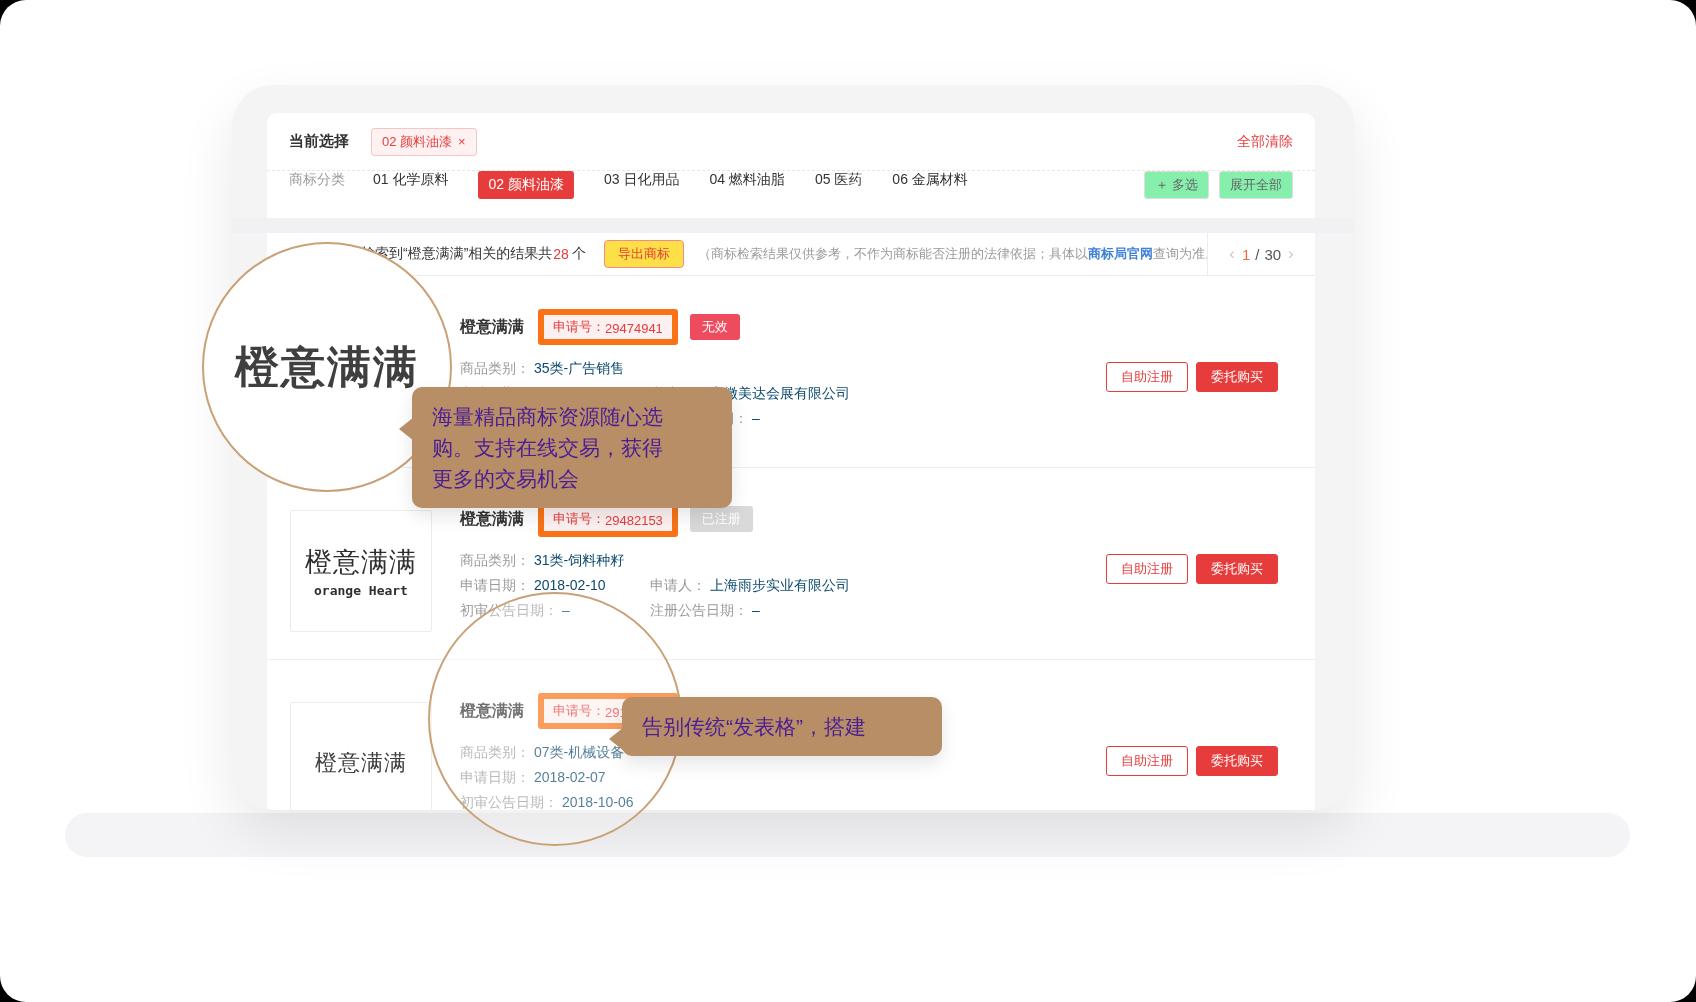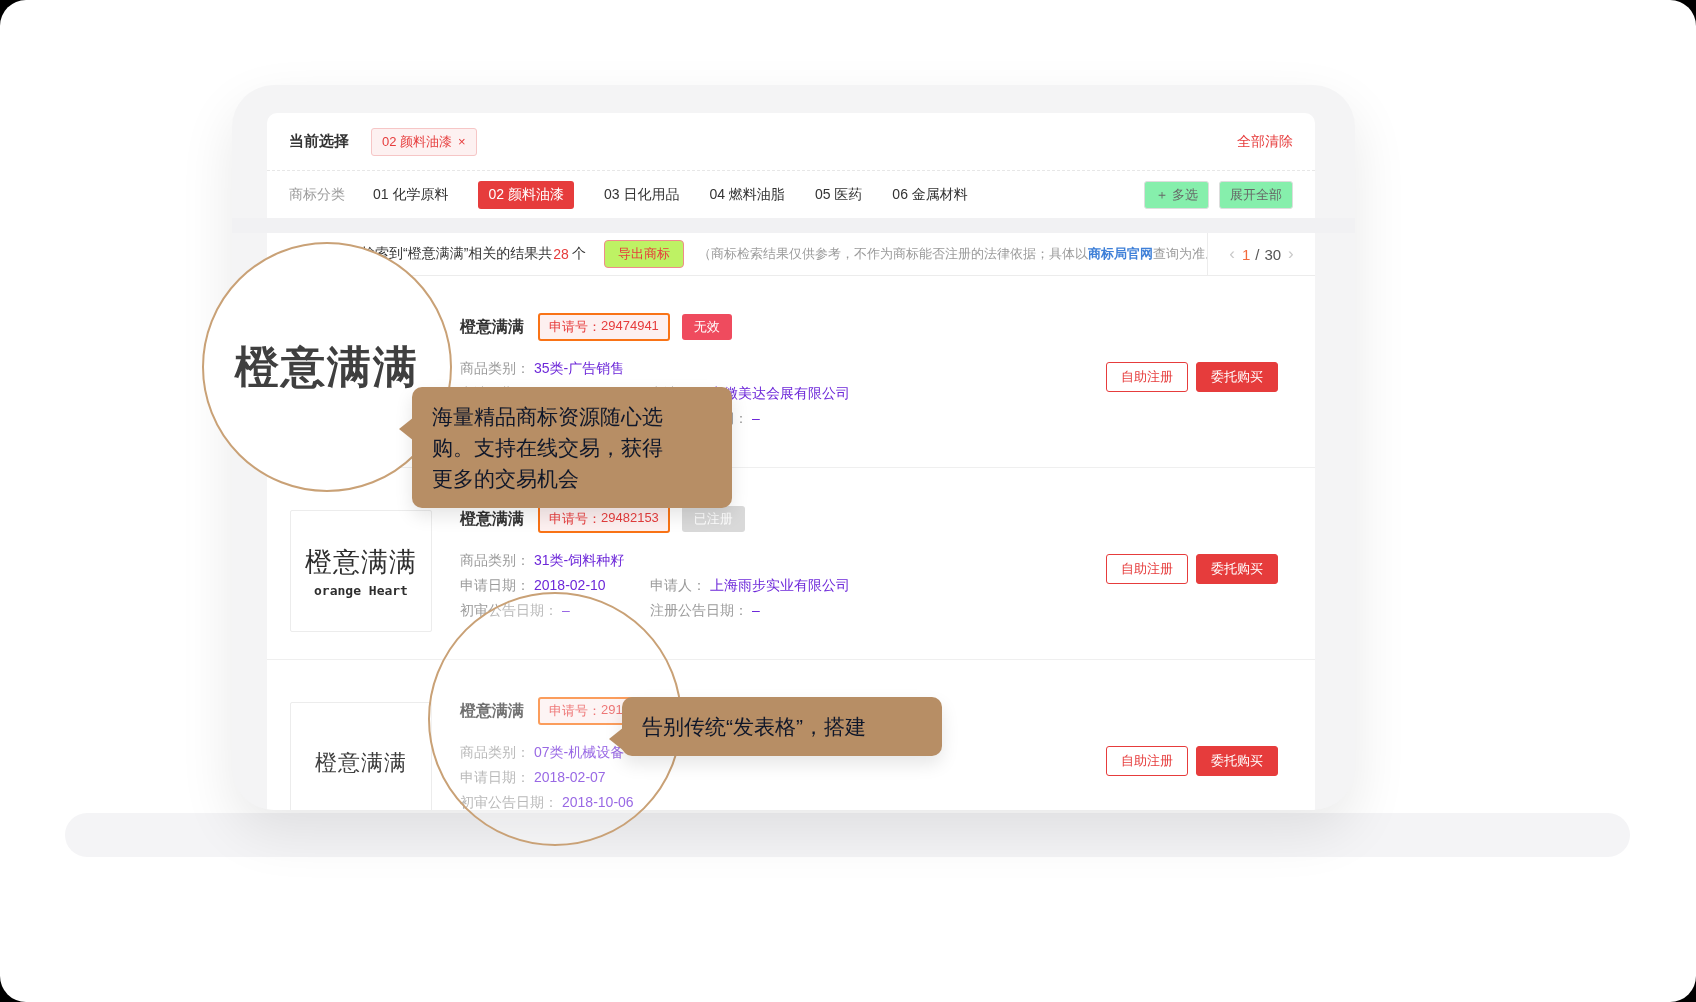--- a/index.html
+++ b/index.html
@@ -15,80 +15,80 @@
           padding:28px 40px 0 35px;box-sizing:border-box;}
 
   
   .topcard{background:#fff;border-radius:10px 10px 0 0;}
   .filter-row{height:57px;display:flex;align-items:center;padding:0 22px;border-bottom:1px dashed #e7e7e7;}
   .filter-label{font-size:15px;font-weight:bold;color:#333;}
   .filter-tag{margin-left:22px;display:inline-flex;align-items:center;background:#fdf1f1;border:1px solid #f6c6c6;
               color:#e63c3c;font-size:13px;padding:4px 10px;border-radius:3px;cursor:pointer;}
   .filter-tag .x{margin-left:6px;font-size:13px;}
   .clear-all{margin-left:auto;color:#e63c3c;font-size:14px;cursor:pointer;}
-  .cat-row{height:47px;display:flex;align-items:center;padding:0 22px;font-size:14px;}
+  .cat-row{height:47px;display:flex;align-items:flex-start;padding:0 22px;font-size:14px;}
   .cat-label{color:#9b9b9b;margin-right:28px;}
   .cat-item{margin-right:30px;color:#333;cursor:pointer;white-space:nowrap;}
   .cat-item.active{background:#e63c3c;color:#fff;padding:5px 10px;border-radius:3px;}
   .ghost-btn{font-family:inherit;background:#86efac;border:1px solid #ddd;border-radius:3px;color:#666;font-size:13px;
              padding:4px 10px;margin-left:10px;cursor:pointer;white-space:nowrap;}
   .cat-spacer{flex:1;}
 
   .band{height:15px;background:#f1f1f3;margin:0 -40px 0 -35px;}
 
   
   .results{background:#fff;border-radius:0 0 0 0;}
   .res-header{height:42px;display:flex;align-items:stretch;border-bottom:1px solid #ececec;}
   .summary{flex:1;display:flex;align-items:center;padding-left:24px;font-size:14px;color:#333;white-space:nowrap;overflow:hidden;}
   .summary .red{color:#e63c3c;margin:0 3px 0 1px;}
-  .export{font-family:inherit;margin-left:18px;background:#bef264;border:1px solid #ef8b8b;color:#e63c3c;font-size:13px;
+  .export{font-family:inherit;margin-left:18px;background:#fde047;border:1px solid #ef8b8b;color:#e63c3c;font-size:13px;
           padding:4px 13px;border-radius:4px;cursor:pointer;white-space:nowrap;}
   .note{margin-left:14px;color:#9b9b9b;font-size:13px;white-space:nowrap;}
   .note .blue{color:#3f80d8;font-weight:bold;text-decoration:none;cursor:pointer;}
   .pager{width:107px;border-left:1px solid #ececec;display:flex;align-items:center;justify-content:center;font-size:15px;}
   .pager .chev{color:#c9c9c9;font-size:17px;cursor:pointer;padding:0 7px;}
   .pager .cur{color:#f26a3c;}
   .pager .sep{color:#555;margin:0 5px;}
   .pager .tot{color:#555;}
 
   
   .row{height:192px;box-sizing:border-box;border-bottom:1px solid #efefef;position:relative;
        display:flex;padding:0 0 0 23px;}
   .tm-box{width:140px;height:120px;margin-top:42px;border:1px solid #ececec;background:#fff;border-radius:2px;
           display:flex;flex-direction:column;align-items:center;justify-content:center;flex:none;}
   .tm-serif{font-family:"DejaVu Serif","Liberation Serif",serif;font-size:27px;color:#2e2e2e;letter-spacing:1px;}
   .tm-sub{font-family:"DejaVu Sans Mono","Liberation Mono",monospace;font-weight:bold;font-size:13px;color:#2e2e2e;margin-top:3px;}
   .tm-plain{font-size:22px;color:#3c3c3c;letter-spacing:1px;}
   .detail{margin-left:28px;padding-top:38px;flex:1;}
   .l1{height:26px;margin-bottom:16px;display:flex;align-items:center;}
   .tm-name{font-size:16px;font-weight:bold;color:#333;margin-right:14px;}
-  .app-tag{display:inline-flex;align-items:flex-start;background:#fdf0f0;border:2px solid #f97316;color:#e63c3c;
+  .app-tag{display:inline-flex;align-items:flex-end;background:#fdf0f0;border:6px solid #f97316;color:#e63c3c;
            font-size:13px;padding:3px 9px;border-radius:3px;}
   .status{display:inline-flex;align-items:center;color:#fff;font-size:13px;padding:4px 12px;border-radius:3px;margin-left:12px;}
   .status.invalid{background:#ef4b5e;}
   .status.registered{background:#d9d9d9;}
   .l{line-height:25px;font-size:14px;}
   .lab{color:#9b9b9b;}
-  .val{color:#6d28d9;margin-left:4px;}
+  .val{color:#0c4a6e;margin-left:4px;}
   .col1{display:inline-block;width:190px;}
   .actions{position:absolute;right:37px;top:86px;display:flex;}
   .btn-outline{font-family:inherit;background:#fff;border:1px solid #e63c3c;color:#e63c3c;font-size:13px;
                padding:5px 14px;border-radius:3px;cursor:pointer;white-space:nowrap;margin-left:16px;}
   .btn-solid{font-family:inherit;background:#e63c3c;border:1px solid #e63c3c;color:#fff;font-size:13px;
              padding:1px 14px;border-radius:3px;margin-left:8px;cursor:pointer;white-space:nowrap;}
 
   
   .zoom-circle{position:absolute;border:2px solid #c9a176;border-radius:50%;z-index:2;}
   .circle-1{left:202px;top:242px;width:246px;height:246px;background:#fff;
             display:flex;align-items:center;justify-content:center;}
   .circle-1 .big-mark{font-size:44px;font-weight:bold;color:#3f3f3f;letter-spacing:2px;}
   .circle-2{left:428px;top:592px;width:250px;height:250px;background:rgba(255,255,255,.3);}
 
   
-  .tooltip{position:absolute;width:320px;box-sizing:border-box;background:#b78e65;color:#0f172a;border-radius:10px;
+  .tooltip{position:absolute;width:320px;box-sizing:border-box;background:#b78e65;color:#4c1d95;border-radius:10px;
            padding:14px 20px;font-size:21px;line-height:31px;z-index:3;box-shadow:0 8px 18px rgba(0,0,0,.10);}
   .tooltip::before{content:"";position:absolute;left:-13px;top:30px;width:0;height:0;
                    border-top:12px solid transparent;border-bottom:12px solid transparent;border-right:15px solid #b78e65;}
   .tooltip-1{left:412px;top:387px;}
   .tooltip-2{left:622px;top:697px;}
 </style>
 </head>
 <body>
 
 <div class="page">

